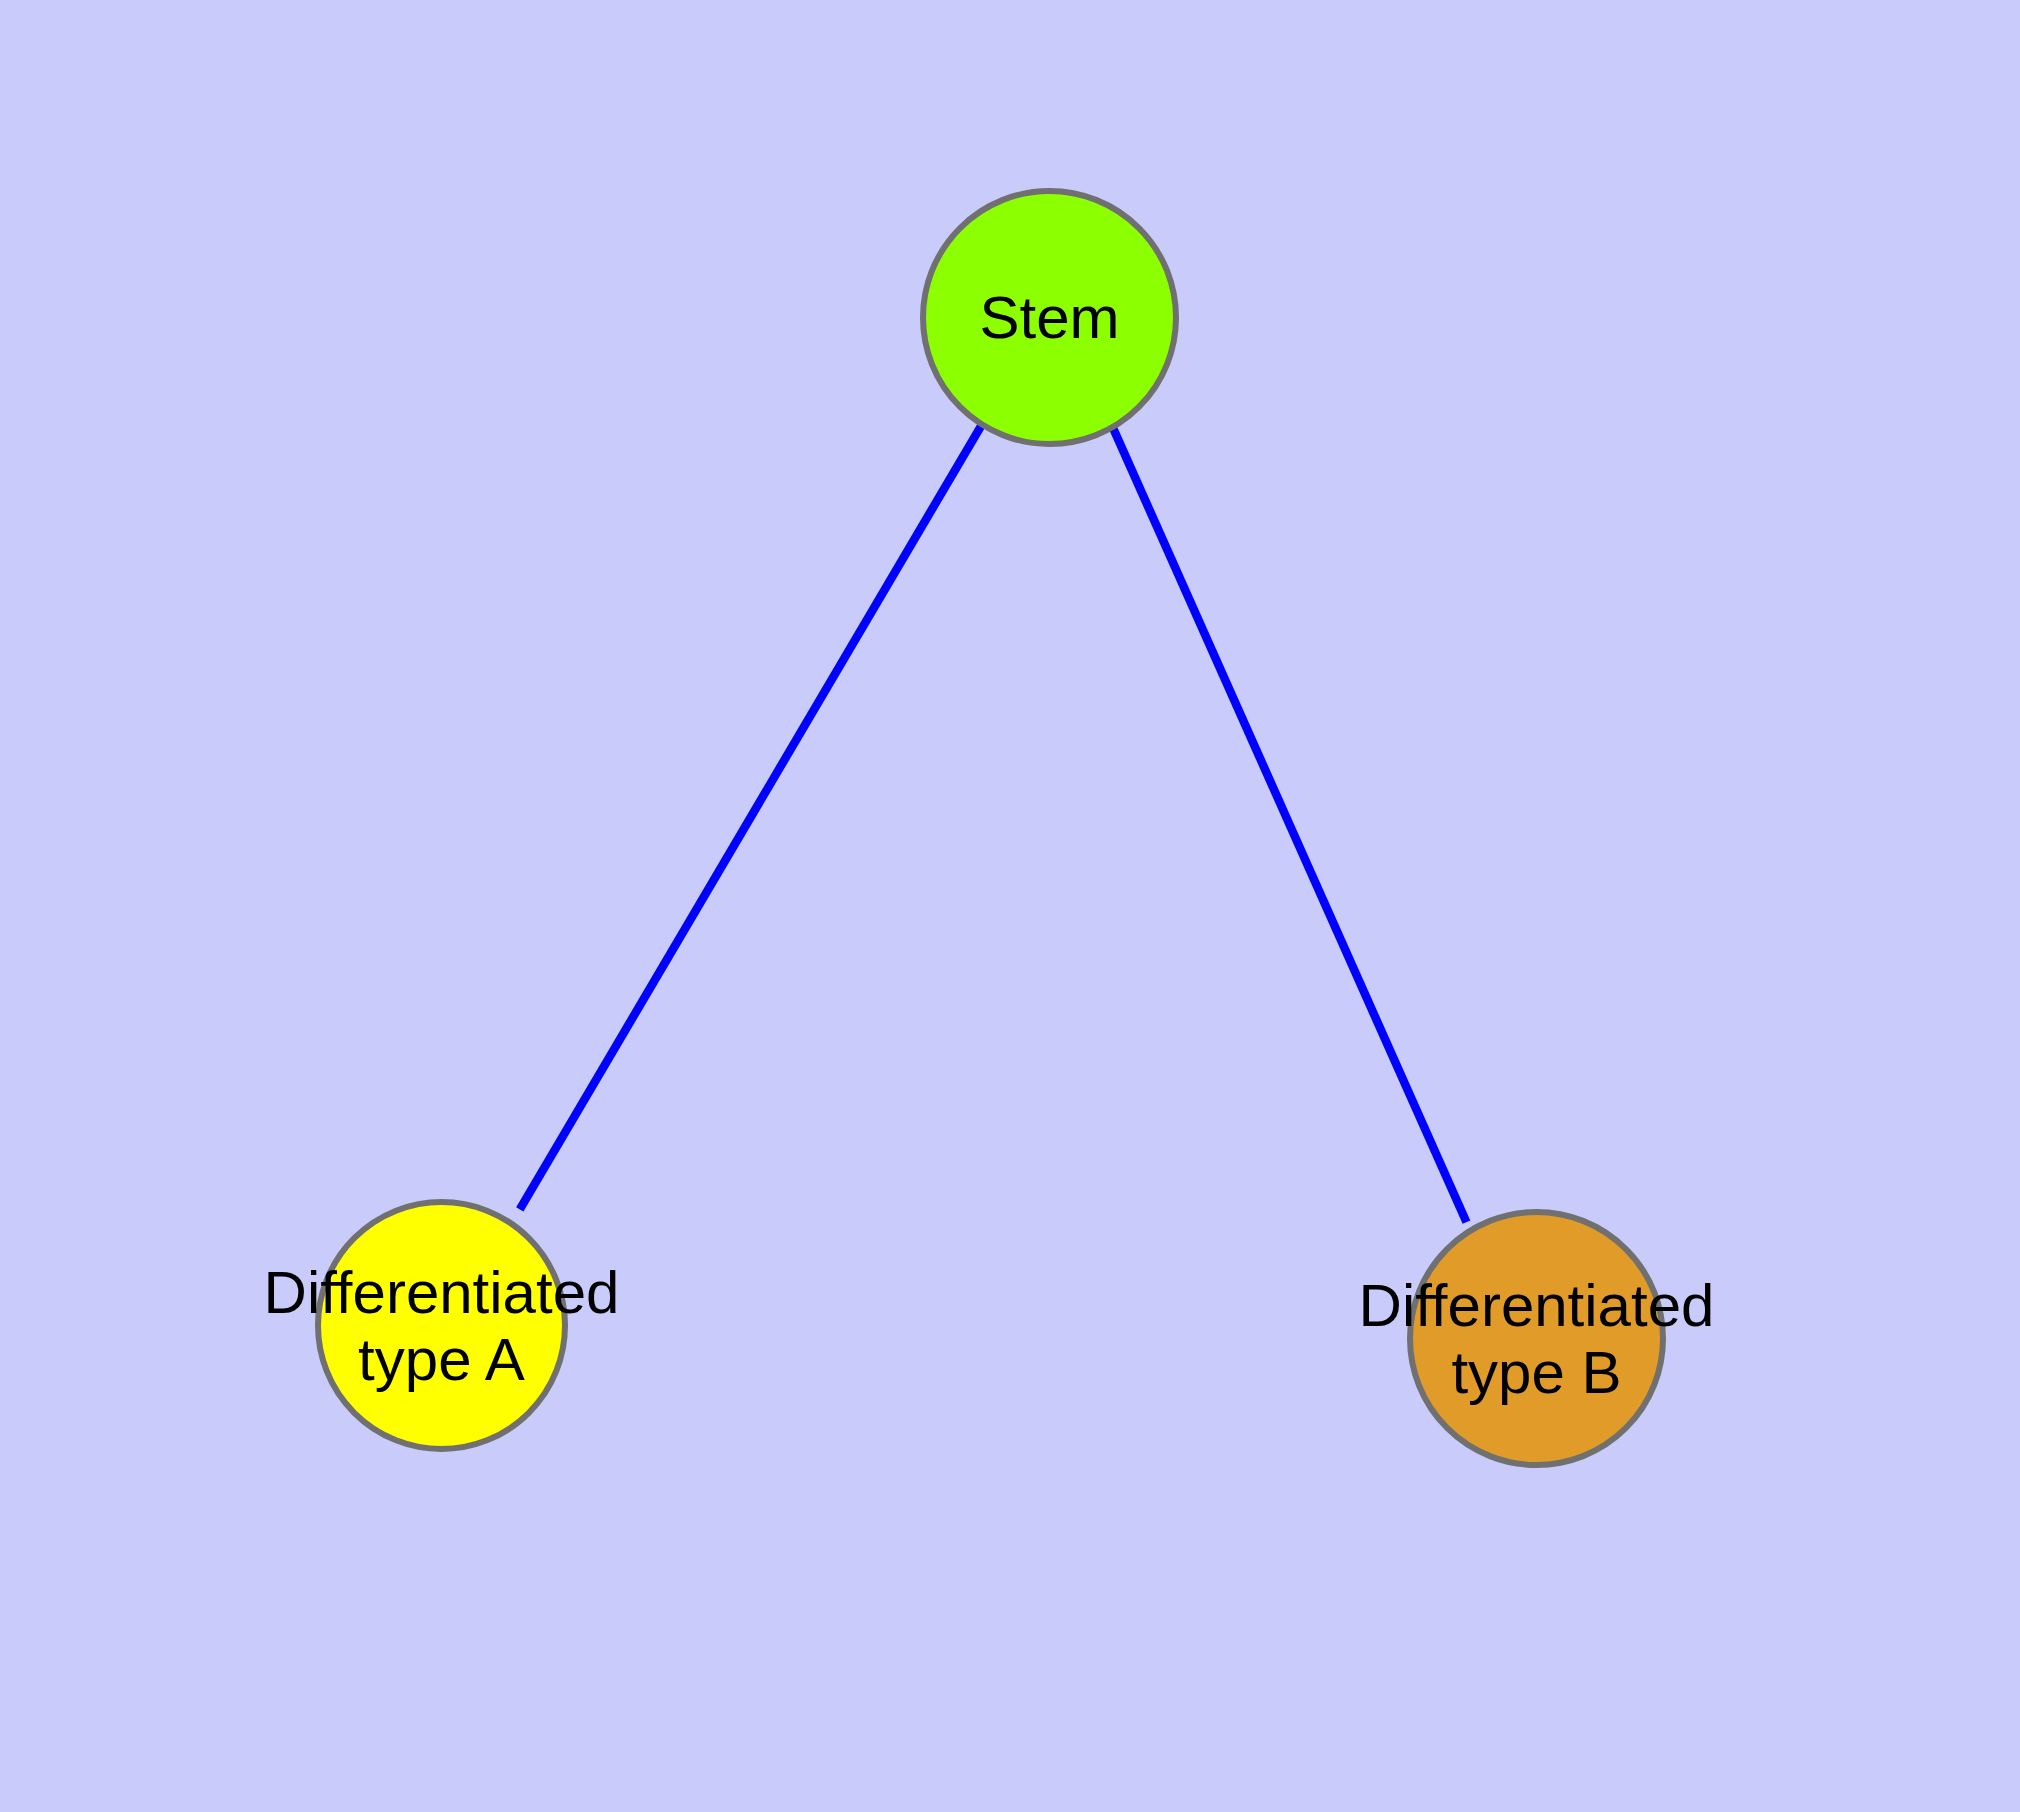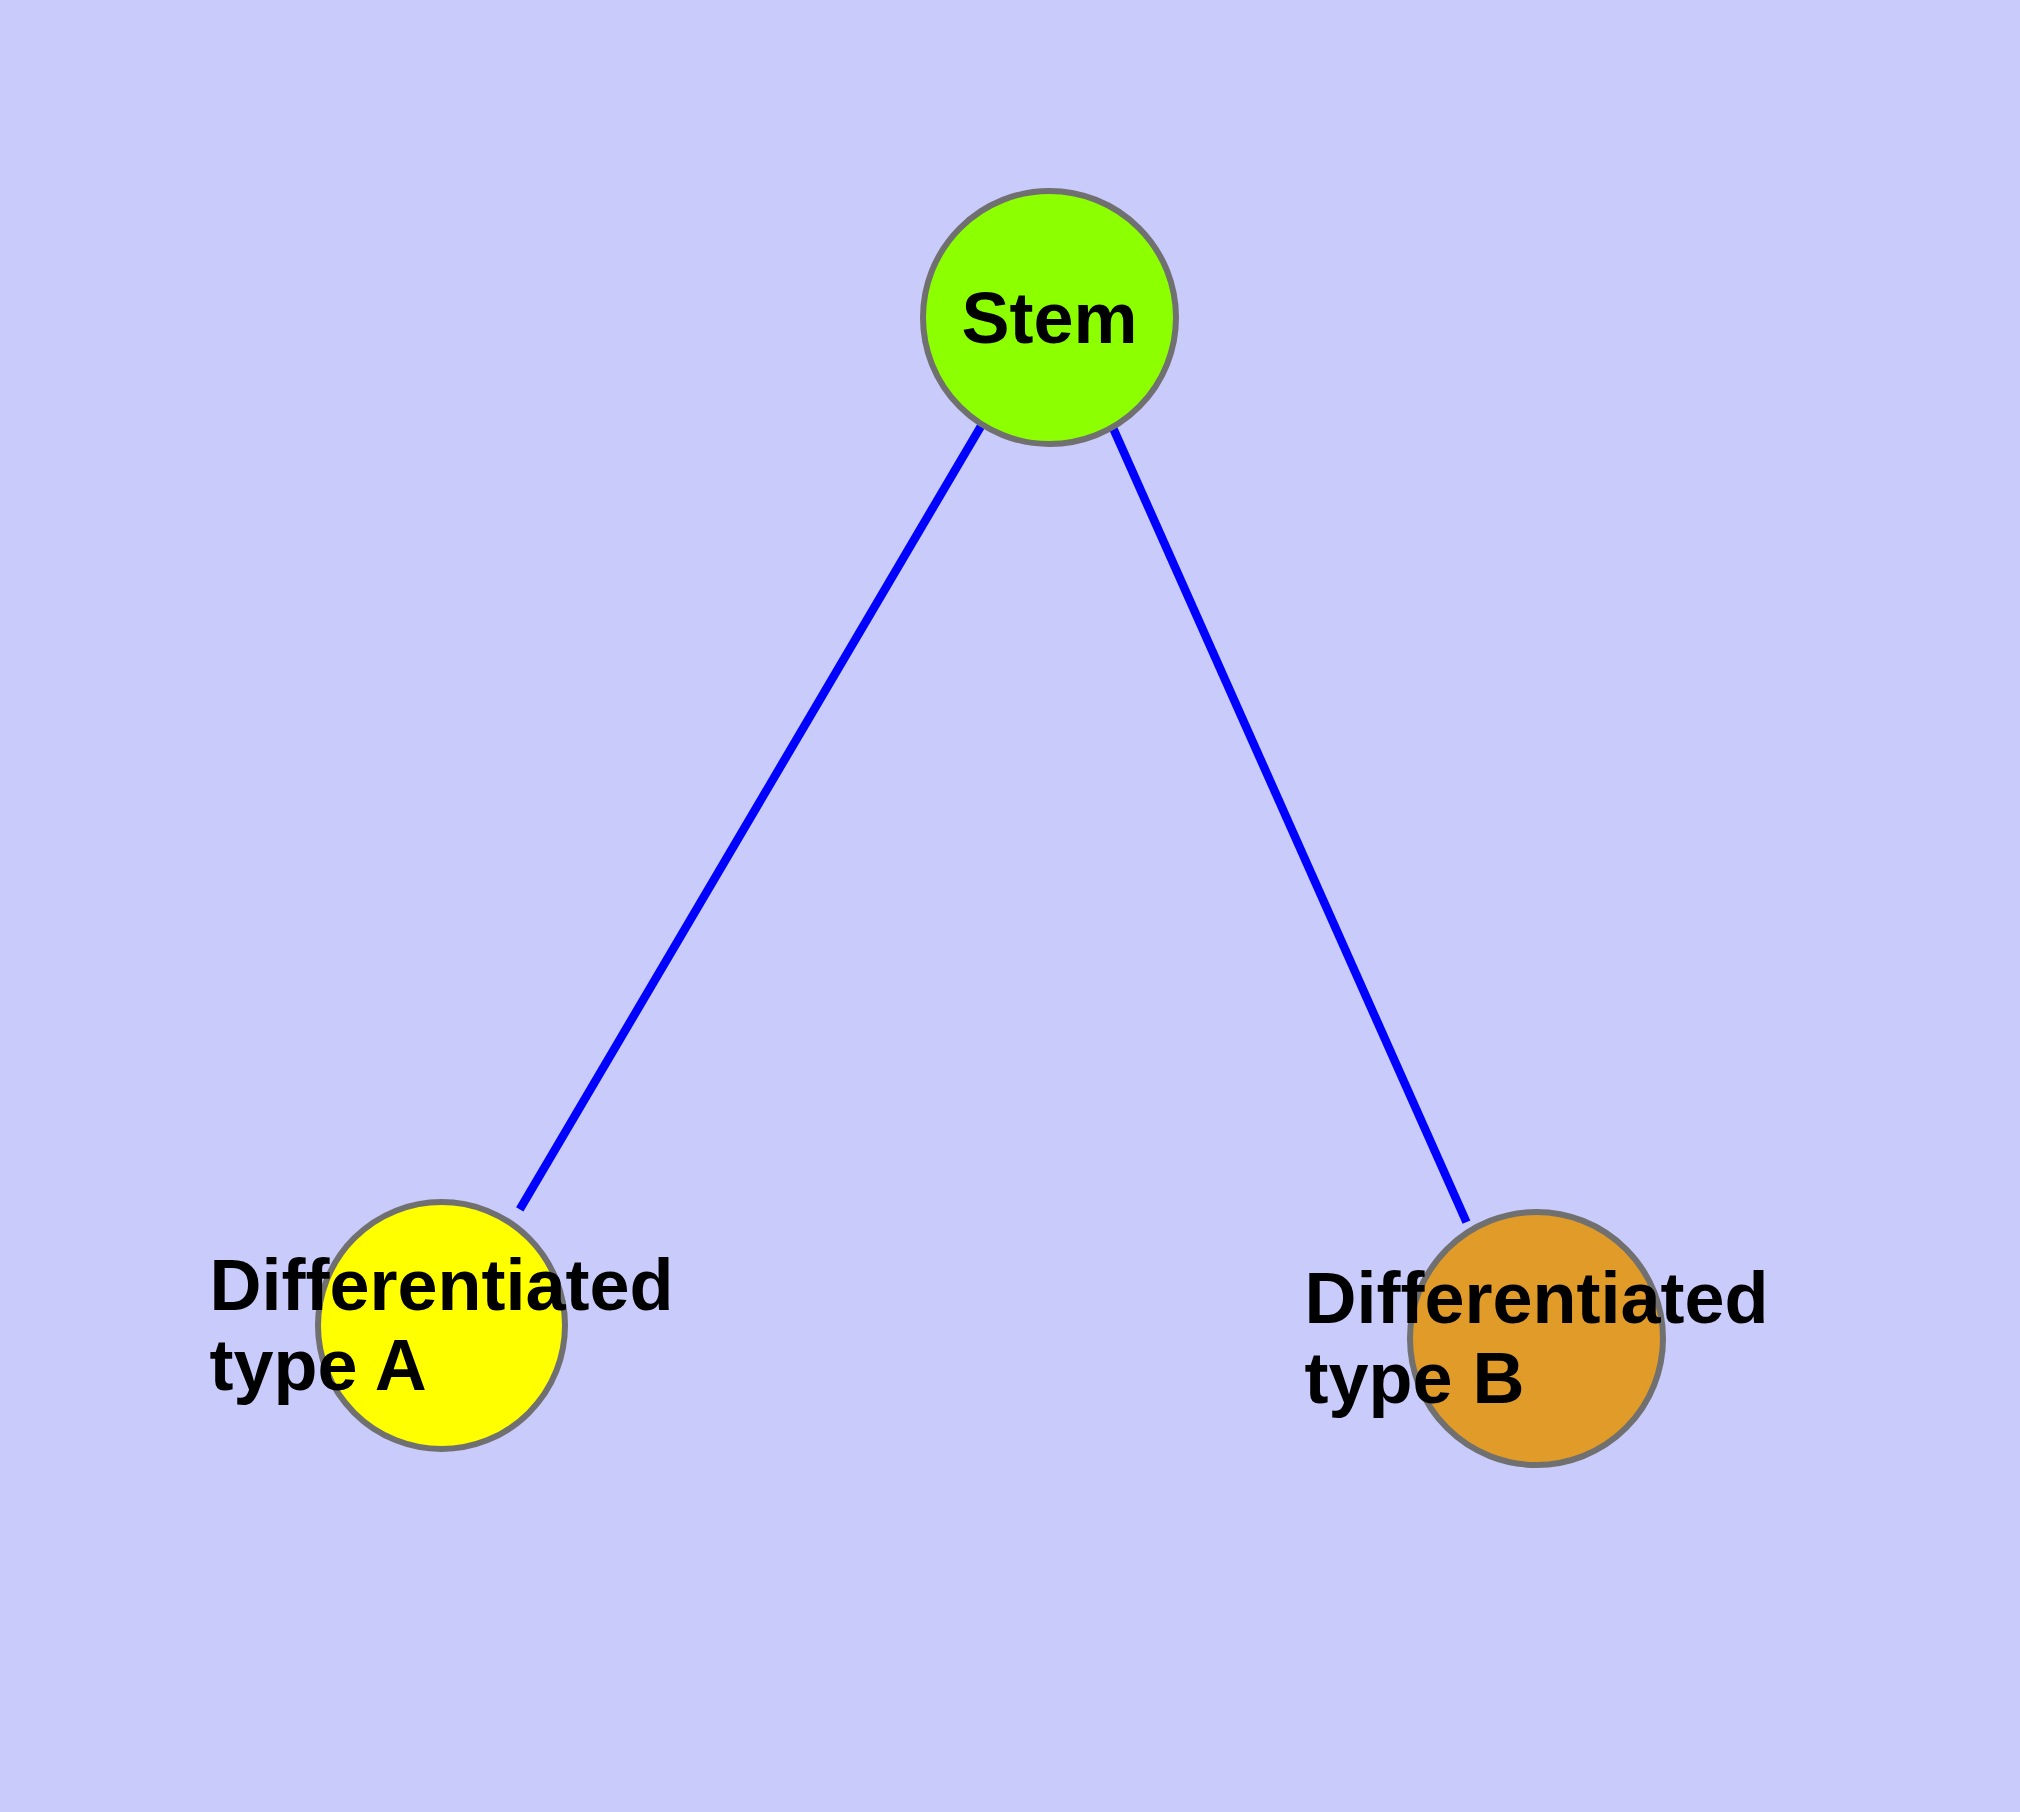--- a/index.html
+++ b/index.html
@@ -31,24 +31,25 @@
     box-sizing: border-box;
     border-radius: 50%;
     border: 6px solid #707070;
   }
   .node-label {
     position: absolute;
     left: 50%;
     top: 50%;
     transform: translate(-50%, -50%);
     white-space: pre;
+    text-align: center;
     color: #000000;
     font-family: "Liberation Sans", sans-serif;
-    font-weight: bold;
-    font-size: 72px;
+    font-weight: normal;
+    font-size: 60px;
     line-height: 1.12;
     pointer-events: none;
   }
   
   #node-stem {
     left: 920px;
     top: 188px;
     width: 259px;
     height: 259px;
   }

